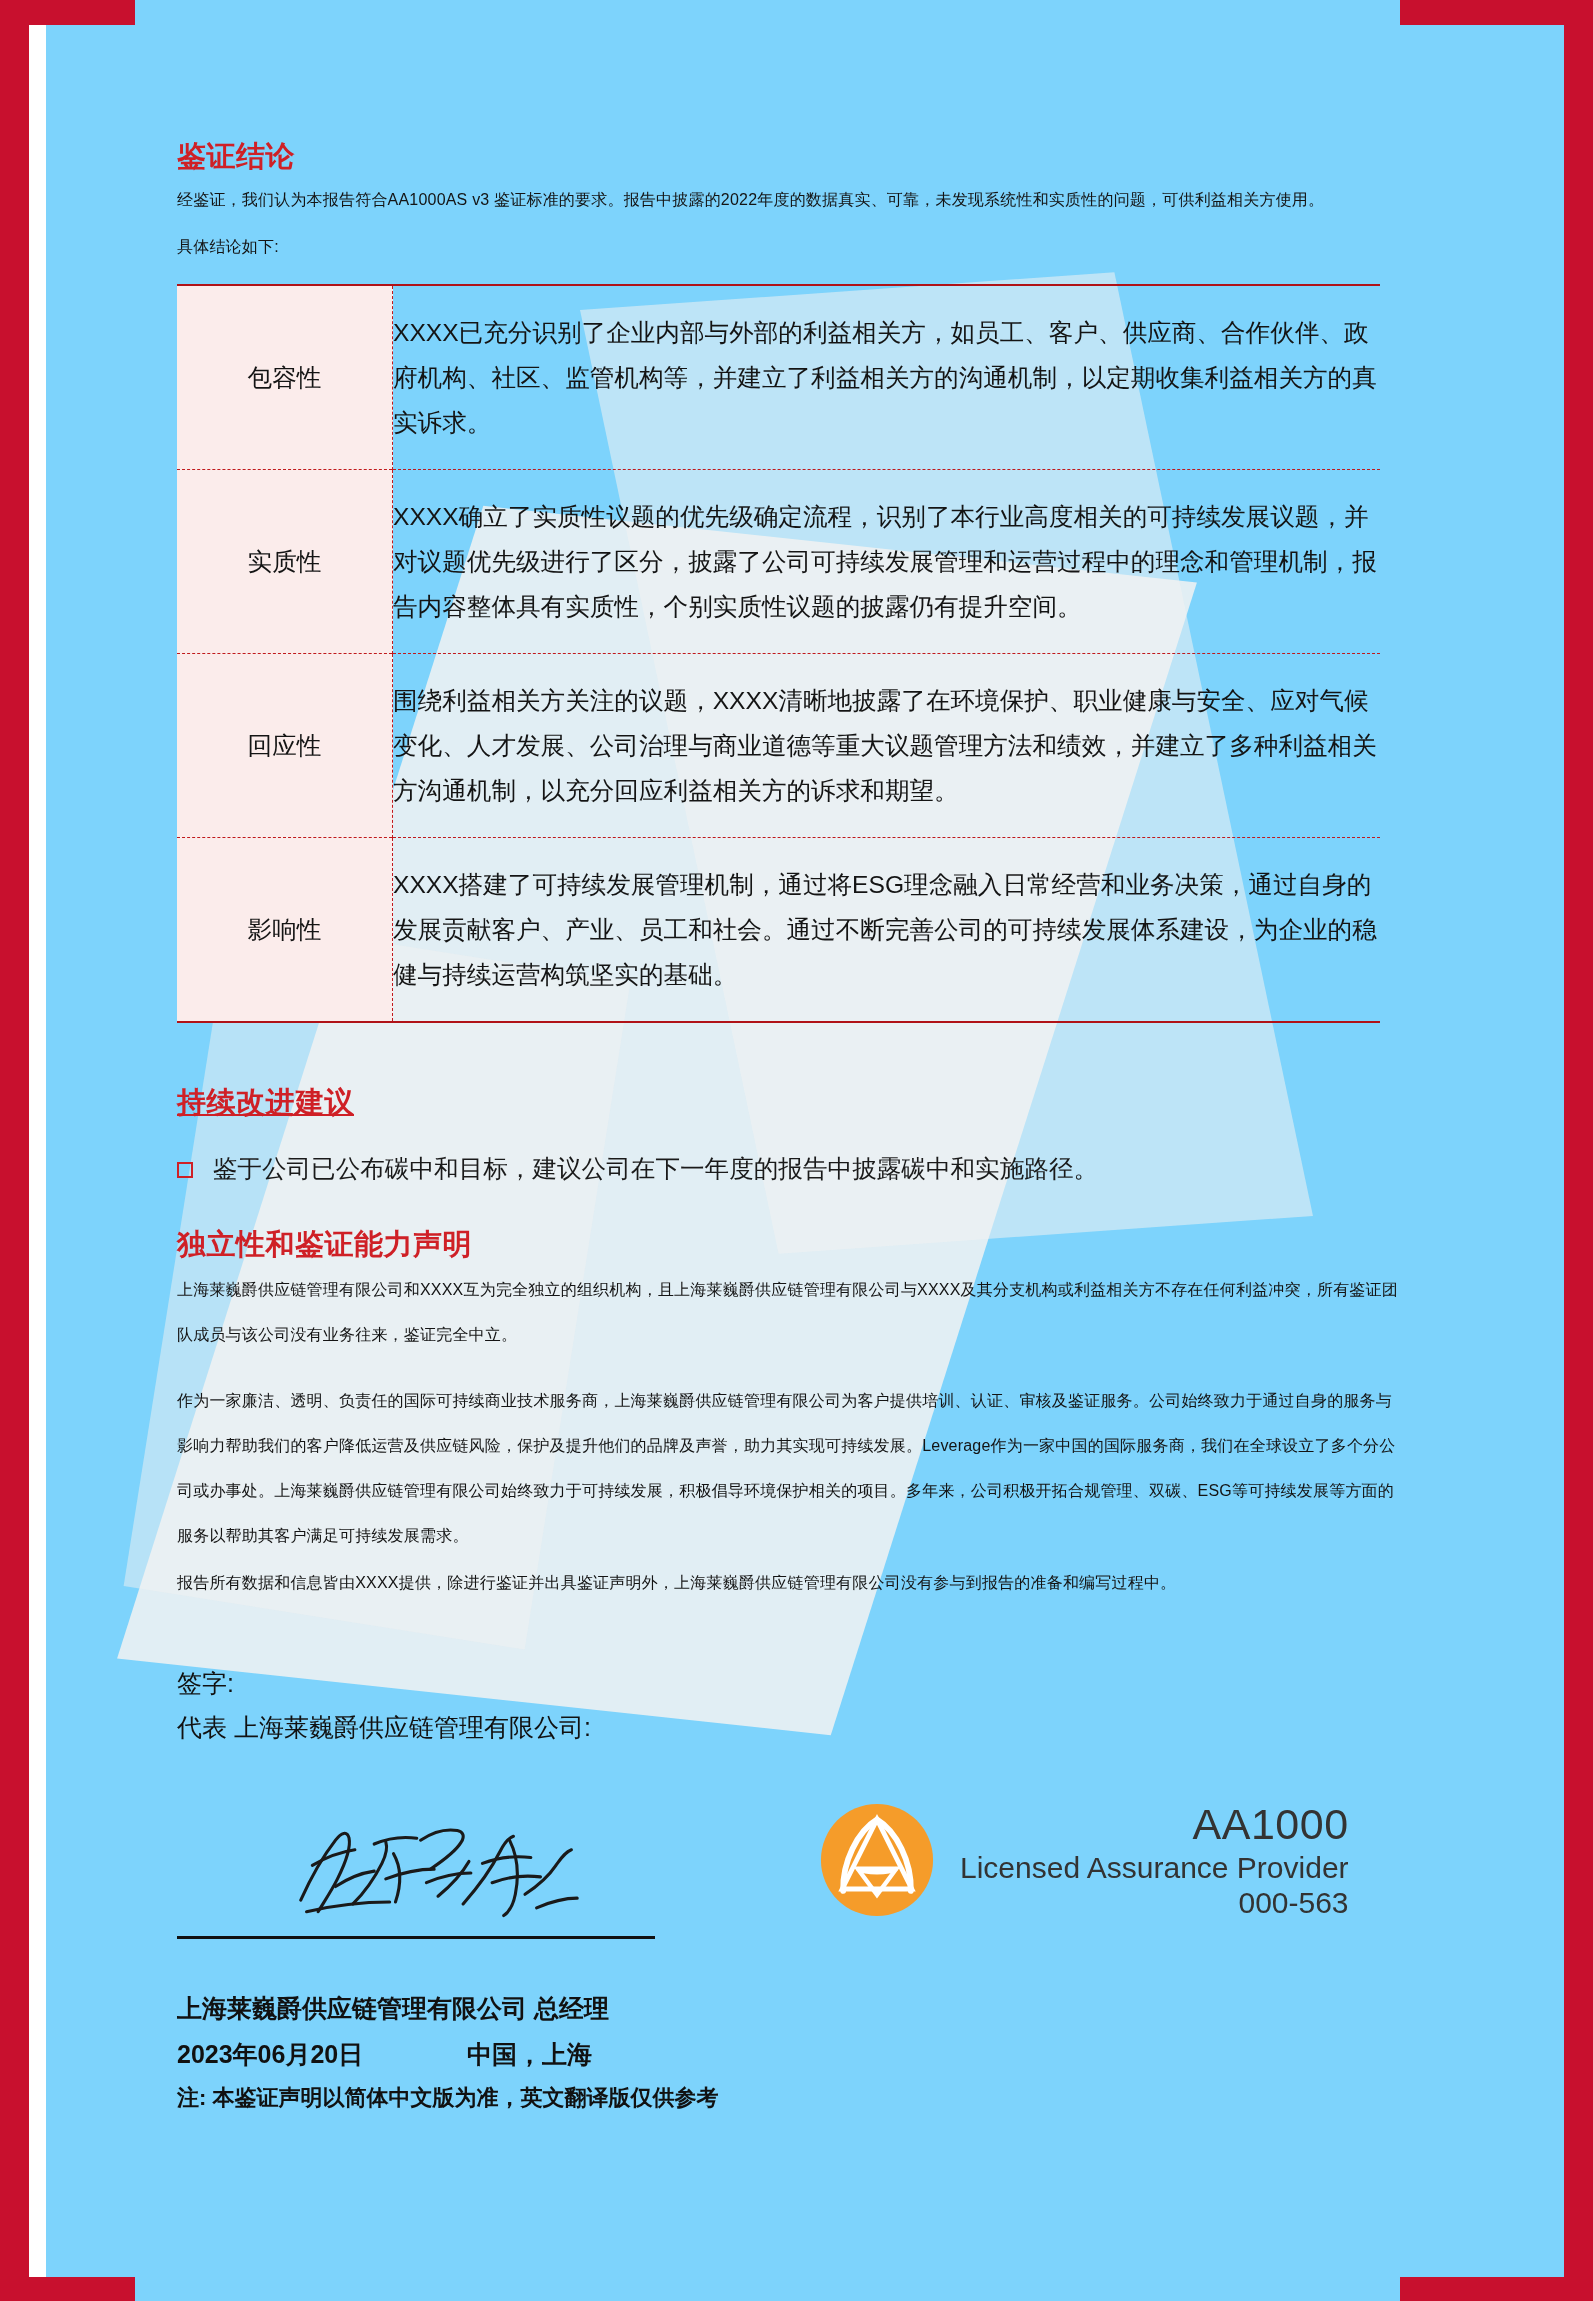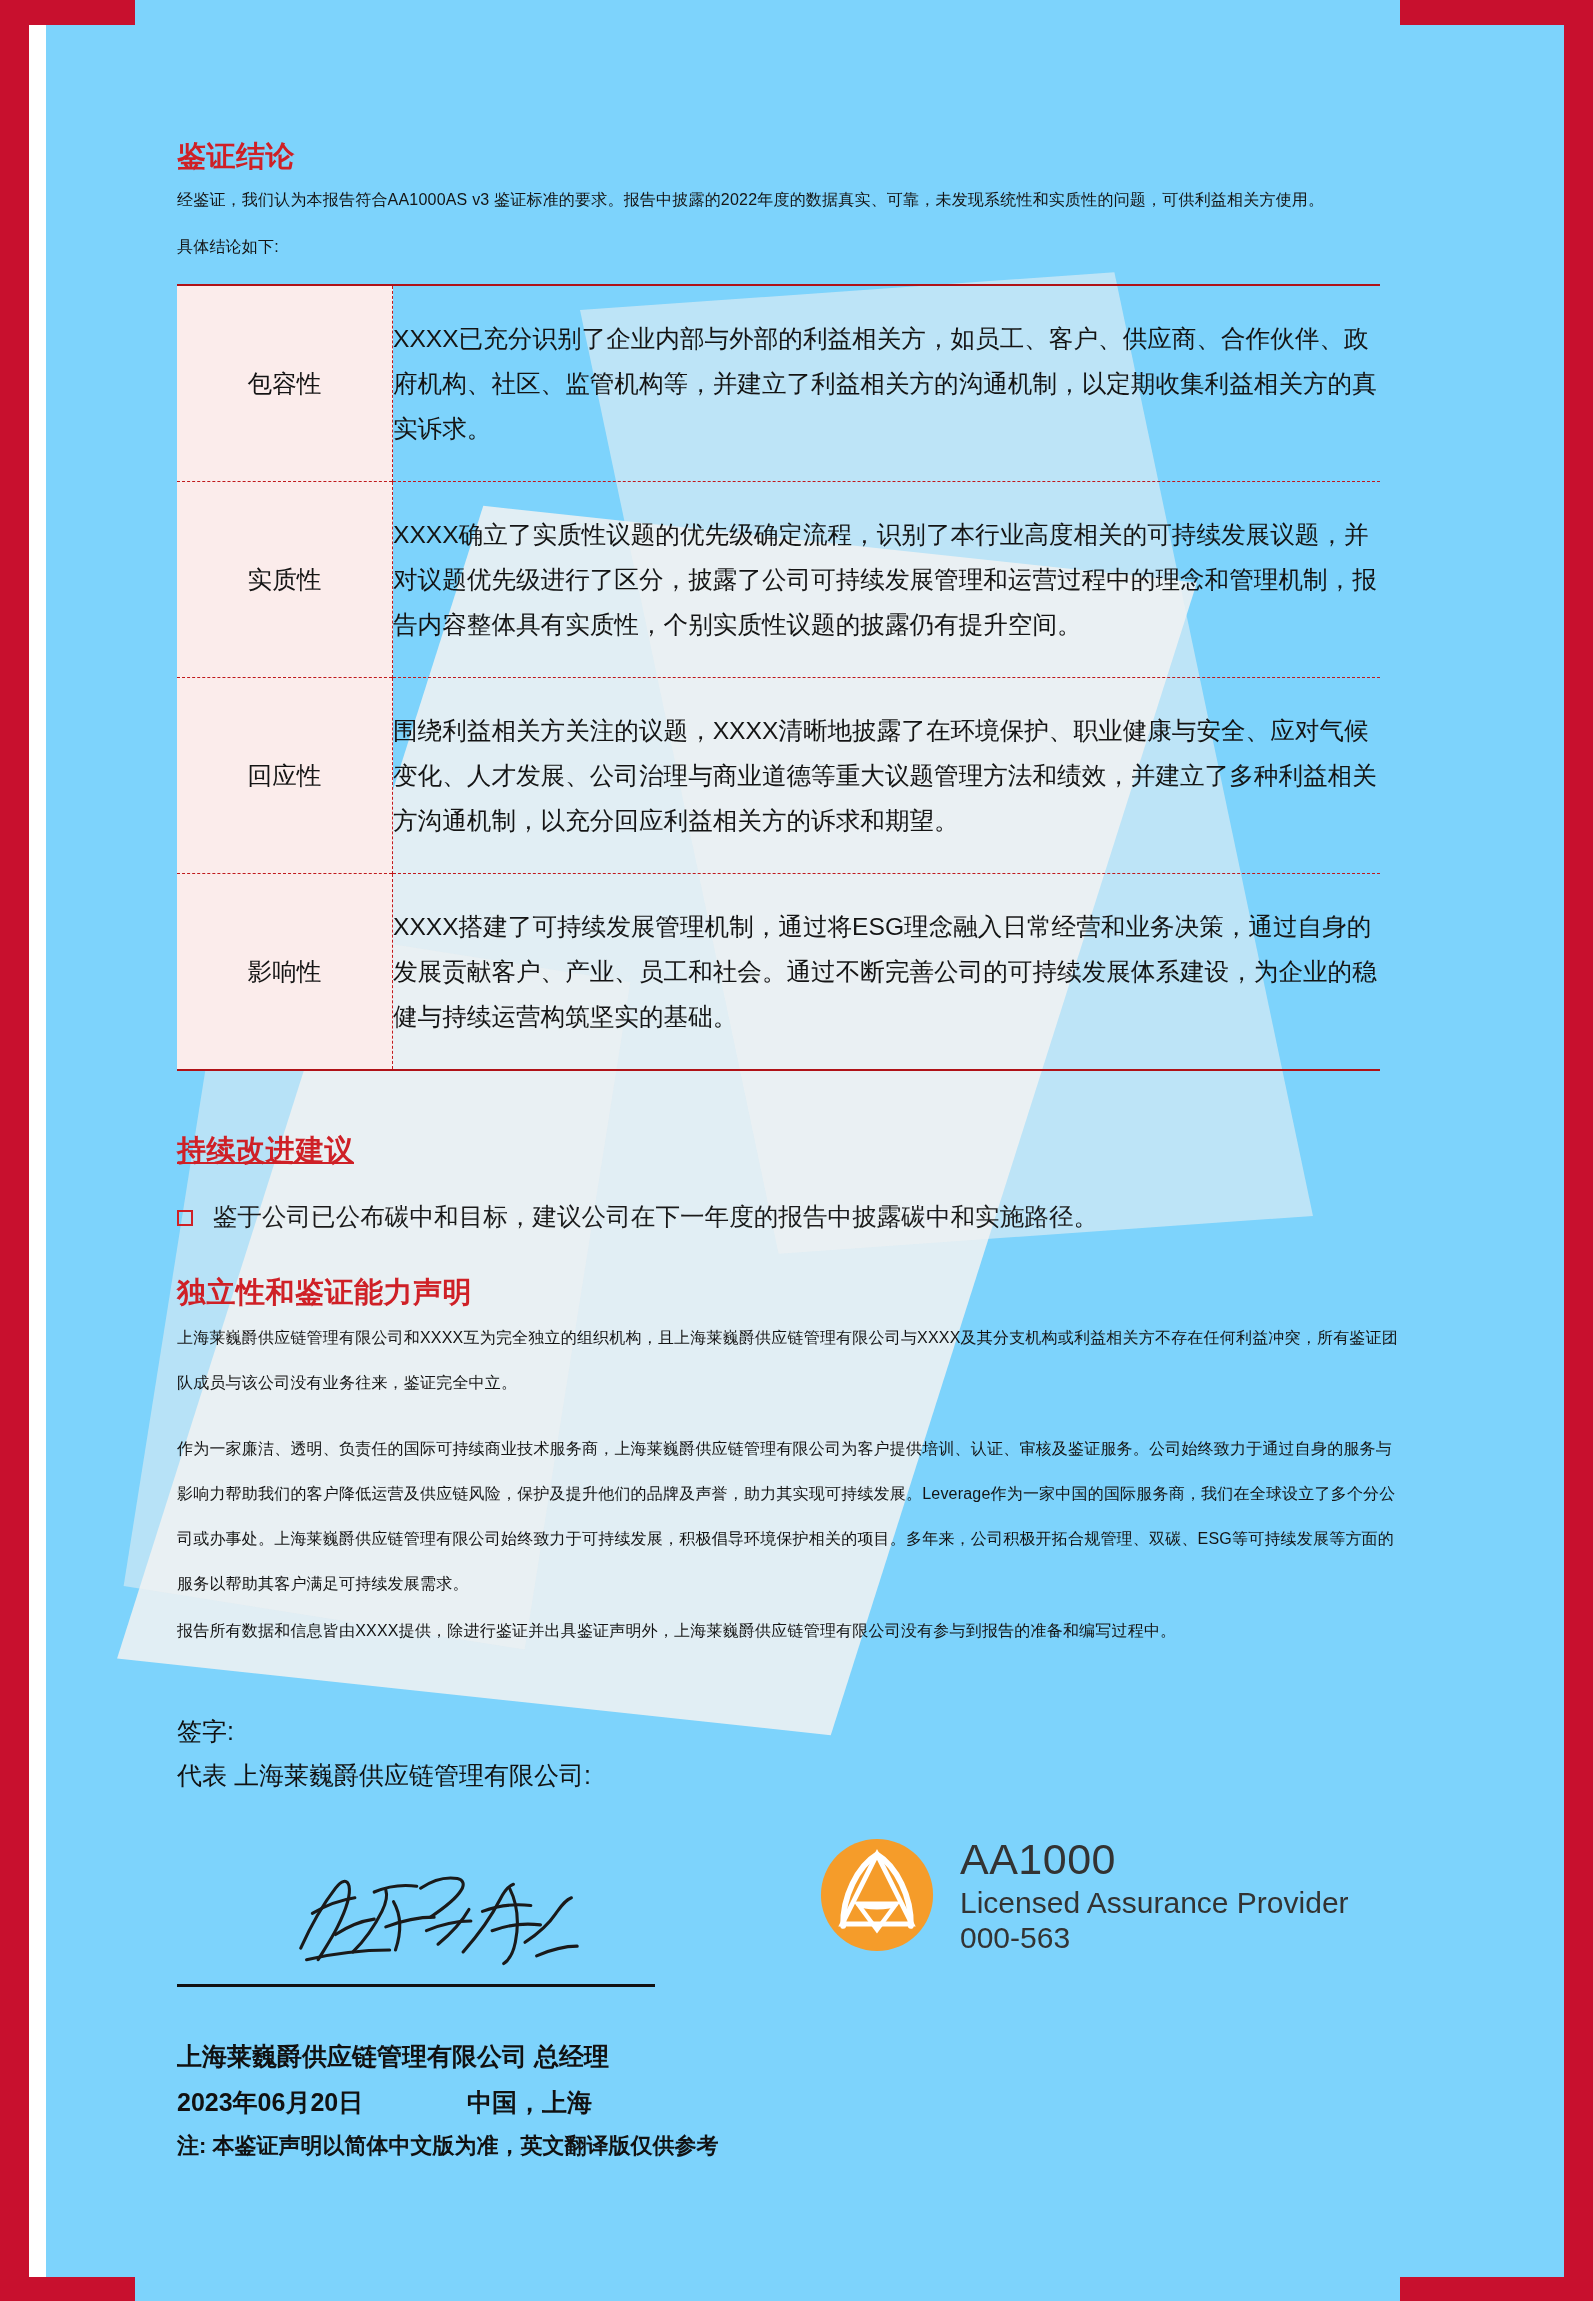--- a/index.html
+++ b/index.html
@@ -114,21 +114,21 @@
   
   table.concl {
     border-collapse: collapse;
     width: 1203px;
     margin-top: 15.4px;
     table-layout: fixed;
   }
   table.concl tr { }
   table.concl td {
     vertical-align: middle;
-    padding: 30px 0;
+    padding: 24px 0;
   }
   td.key {
     width: 215px;
     background: #fbeceb;
     text-align: center;
     font-size: 24.6px;
     color: #141414;
     border-right: 1.9px dashed #c0191c;
     padding: 17.4px 0;
   }
@@ -187,23 +187,24 @@
     position: absolute;
     left: 116px;
     top: 29px;
     width: 290px;
     height: 126px;
   }
 
   .logo-block {
     position: absolute;
     left: 642px;
-    top: 4px;
+    top: 17px;
     display: flex;
     align-items: center;
+    text-align: right;
   }
   .logo-mark {
     width: 116px;
     height: 116px;
     flex: 0 0 auto;
   }
   .logo-txt {
     margin-left: 25px;
     line-height: 1.18;
   }

